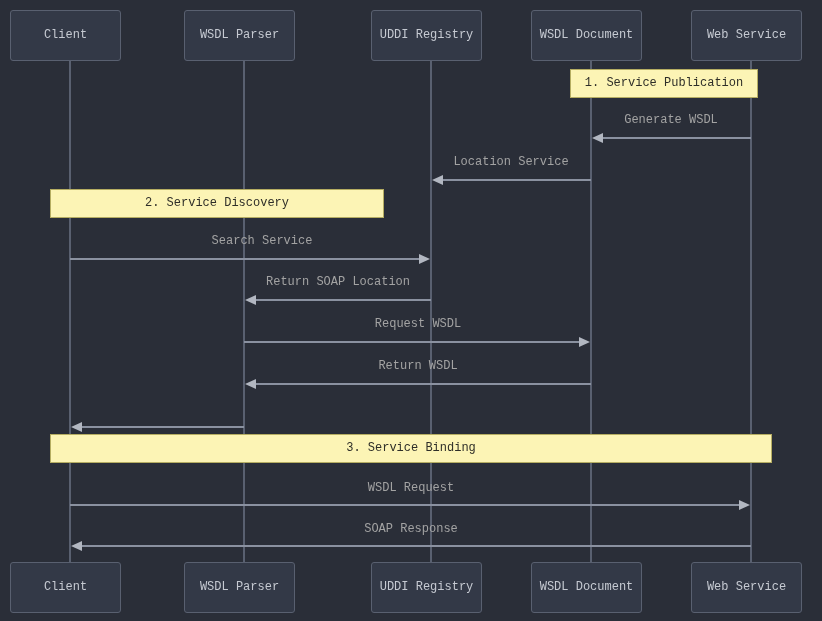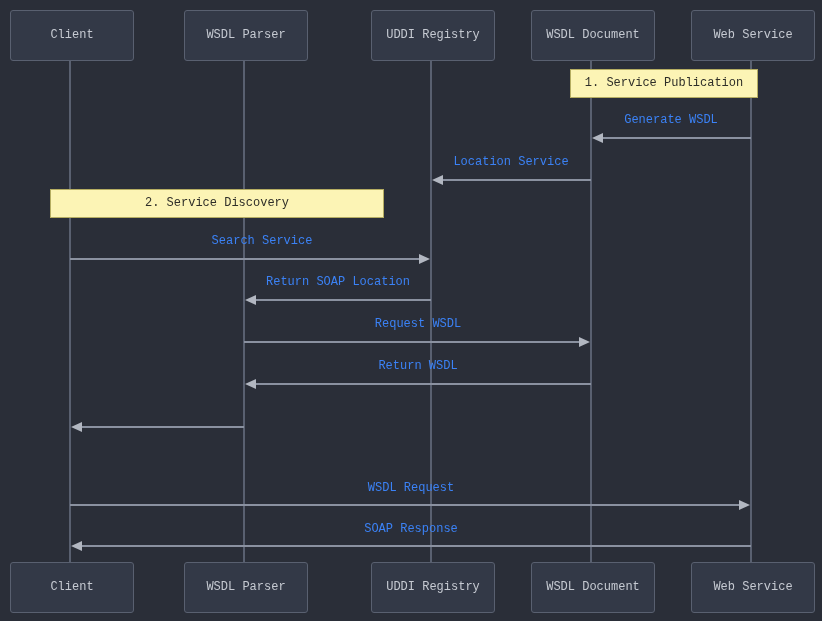--- a/index.html
+++ b/index.html
@@ -11,21 +11,21 @@
   }
   #stage {
     position: relative;
     width: 822px;
     height: 621px;
     background: #2a2e38;
     overflow: hidden;
   }
   .actor {
     position: absolute;
-    width: 124px;
+    width: 111px;
     height: 51px;
     box-sizing: border-box;
     background: #333947;
     border: 1px solid #596070;
     border-radius: 3px;
     color: #c6cad2;
     font-size: 12px;
     line-height: 49px;
     text-align: center;
     white-space: nowrap;
@@ -45,21 +45,21 @@
     border: 1px solid #b5ad62;
     color: #2e2e28;
     font-size: 12px;
     line-height: 27px;
     text-align: center;
     white-space: nowrap;
   }
   .msg-label {
     position: absolute;
     transform: translateX(-50%);
-    color: #3b82f6;
+    color: #a3a3a3;
     font-size: 12px;
     line-height: 16px;
     white-space: nowrap;
   }
   .msg-line {
     position: absolute;
     height: 1.5px;
     background: #8a91a0;
   }
   .ah {
@@ -84,20 +84,21 @@
   <div class="lifeline" style="left:750px"></div>
 
   <div class="actor" style="left:10px;top:10px">Client</div>
   <div class="actor" style="left:184px;top:10px">WSDL Parser</div>
   <div class="actor" style="left:371px;top:10px">UDDI Registry</div>
   <div class="actor" style="left:531px;top:10px">WSDL Document</div>
   <div class="actor" style="left:691px;top:10px">Web Service</div>
 
   <div class="note" style="left:570px;top:69px;width:188px">1. Service Publication</div>
   <div class="note" style="left:50px;top:189px;width:334px">2. Service Discovery</div>
+  <div class="note" style="left:50px;top:434px;width:722px">3. Service Binding</div>
 
   <span class="msg-label" style="left:671px;top:112px">Generate WSDL</span>
   <div class="msg-line" style="left:601px;top:137px;width:150px"></div>
   <div class="ah ah-left" style="left:592px;top:133px"></div>
 
   <span class="msg-label" style="left:511px;top:154px">Location Service</span>
   <div class="msg-line" style="left:441px;top:179px;width:150px"></div>
   <div class="ah ah-left" style="left:432px;top:175px"></div>
 
   <span class="msg-label" style="left:262px;top:233px">Search Service</span>

